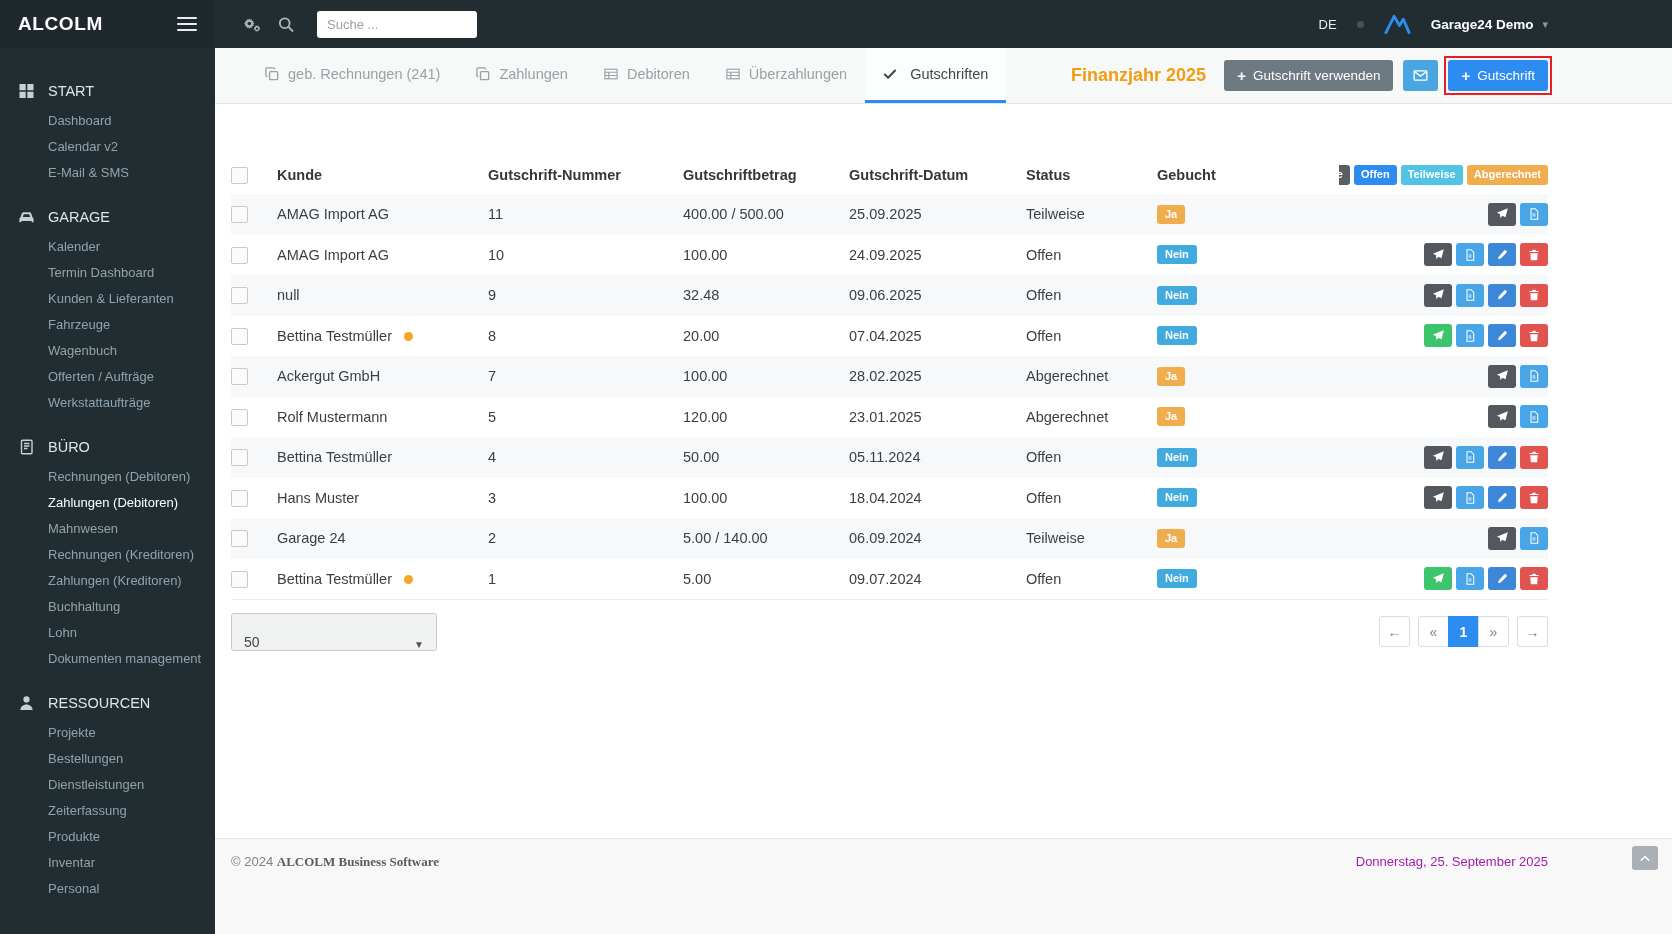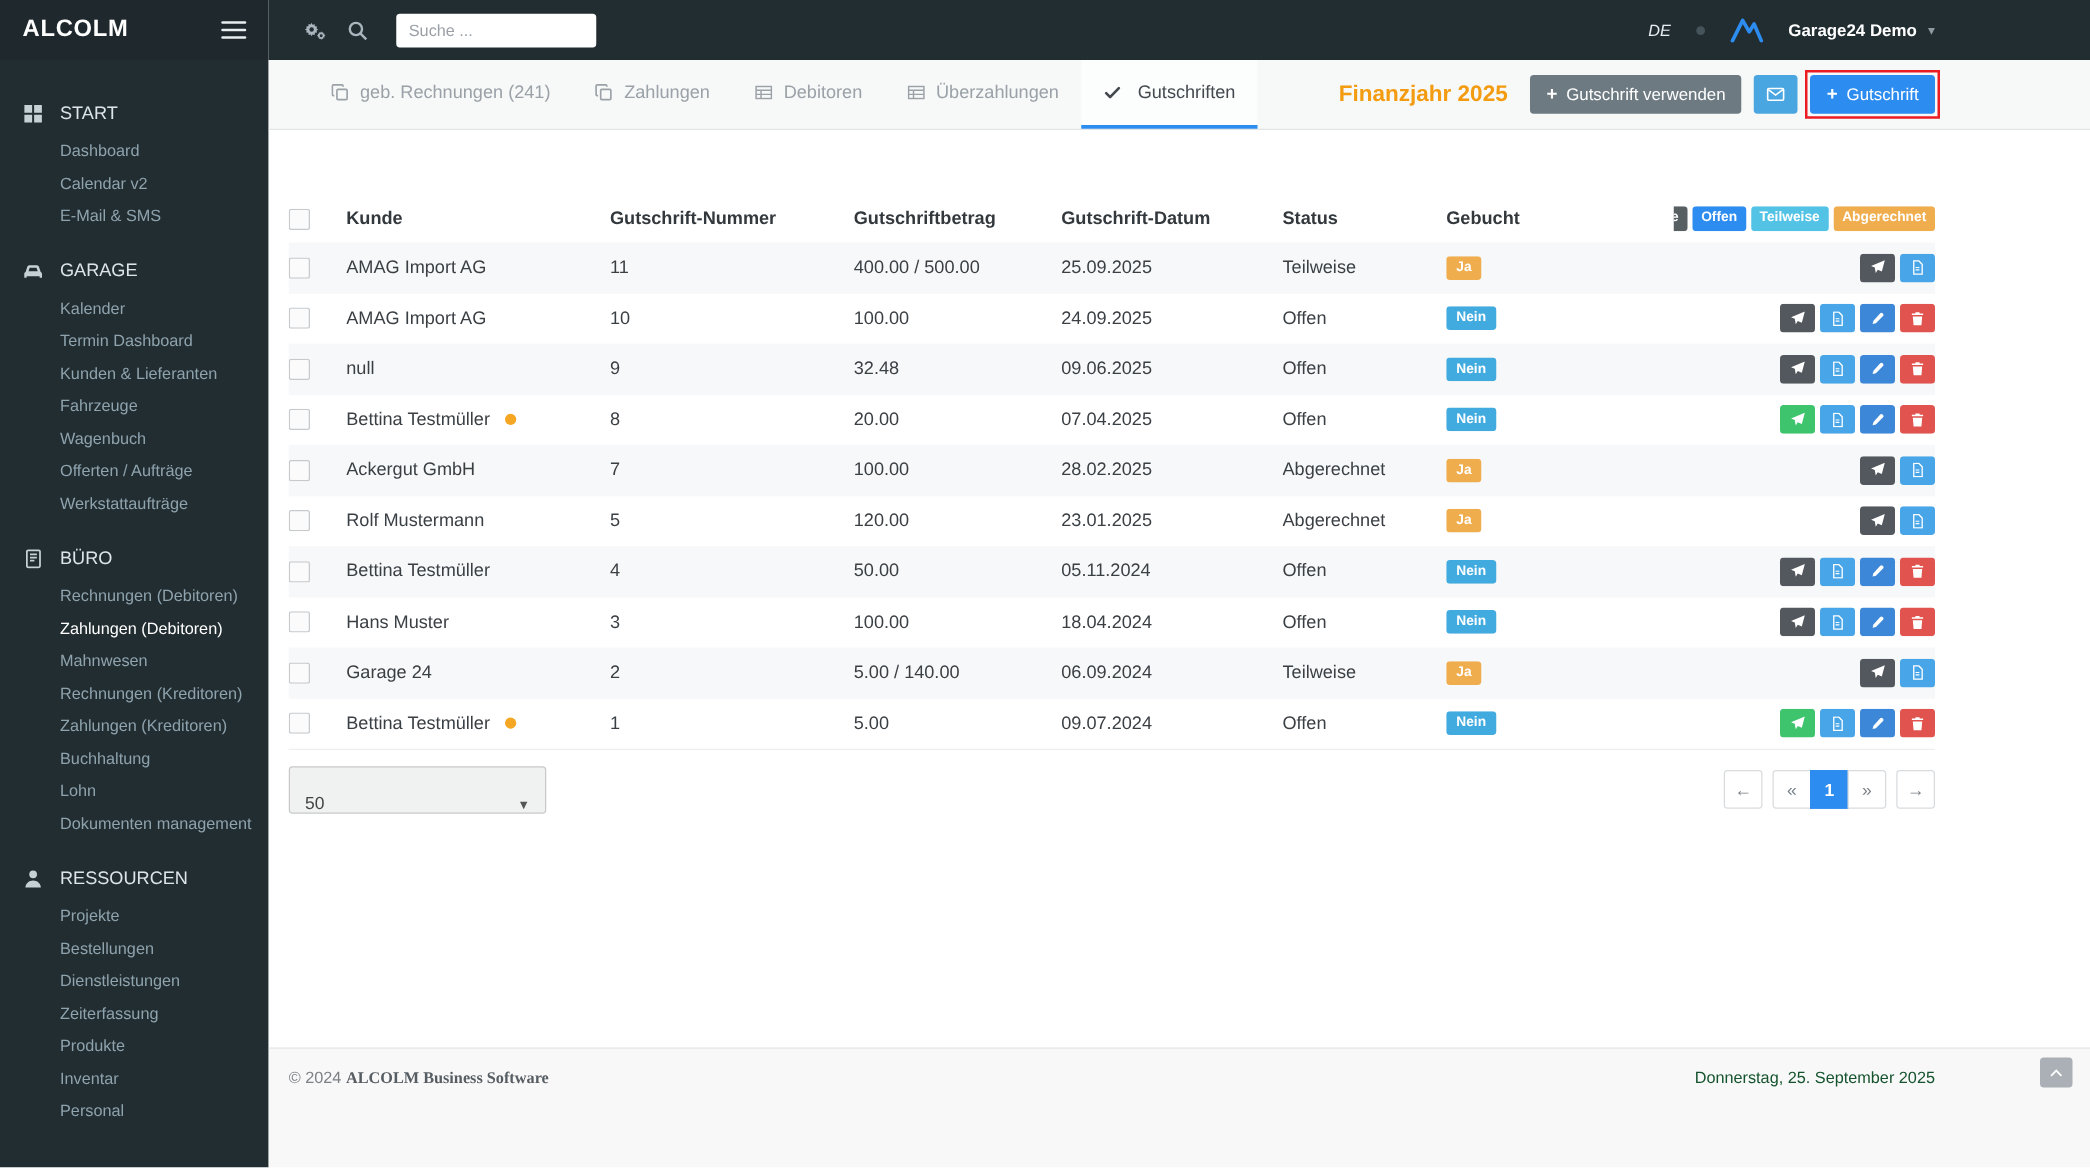--- a/index.html
+++ b/index.html
@@ -25,21 +25,21 @@
   
   .main { flex:1; min-width:0; display:flex; flex-direction:column; height:934px; background:#fff; }
 
   
   .topbar { height:48px; background:#222d32; display:flex; align-items:center; padding:0 124px 0 28px; gap:16px; flex:none; }
   .top-icon { color:#a9b6bd; cursor:pointer; }
   .top-icon svg { width:18px; height:17px; }
   .search-input { width:160px; height:27px; border:none; border-radius:3px; padding:0 10px; font-size:13px; font-family:inherit; color:#333; background:#fff; margin-left:6px; outline:none; }
   .search-input::placeholder { color:#9aa0a6; }
   .top-right { margin-left:auto; display:flex; align-items:center; gap:20px; }
-  .lang { color:#e9eef1; font-size:13px; cursor:pointer;font-style:italic; }
+  .lang { color:#e9eef1; font-size:13px; cursor:pointer; }
   .notif-dot { width:7px; height:7px; border-radius:50%; background:#46535a; }
   .logo-mark svg { width:27px; height:20px; }
   .account { display:flex; align-items:center; gap:9px; color:#fff; font-size:13.5px; font-weight:700; cursor:pointer; }
   .caret { color:#8d9aa1; font-size:11px; font-weight:400; }
 
   
   .tabsbar { height:56px; background:#f7f8f8; border-bottom:1px solid #e3e6e8; display:flex; align-items:stretch; padding:0 124px 0 32px; flex:none; }
   .tabs { display:flex; }
   .tab { display:flex; align-items:center; gap:9px; padding:16px 18px; color:#9aa1a7; font-size:14.5px; cursor:pointer; border-bottom:3px solid transparent; }
   .tab .tab-ic svg { width:14px; height:14px; }
@@ -85,21 +85,21 @@
   .pgroup { display:flex; }
   .pbtn { min-width:31px; height:31px; border:1px solid #d9dcde; background:#fff; color:#7a8188; display:flex; align-items:center; justify-content:center; font-size:14px; cursor:pointer; border-radius:3px; padding:0 6px; }
   .pgroup .pbtn { border-radius:0; margin-left:-1px; }
   .pgroup .pbtn:first-child { border-radius:3px 0 0 3px; margin-left:0; }
   .pgroup .pbtn:last-child { border-radius:0 3px 3px 0; }
   .pbtn.active { background:#2d8cf0; border-color:#2d8cf0; color:#fff; font-weight:700; }
 
   
   .footer { height:96px; flex:none; background:#f8f8f8; border-top:1px solid #e6e6e6; padding:15px 124px 0 16px; position:relative; font-size:13px; color:#7d8287; display:flex; justify-content:space-between; align-items:flex-start; }
   .footer .brand-bold { font-weight:700; color:#565d63;font-family:Liberation Serif, serif; }
-  .footer-date { color:#14532d; }
+  .footer-date { color:#a21caf; }
   .scroll-top { position:absolute; right:14px; top:7px; width:26px; height:24px; background:#aab0b5; border:none; border-radius:3px; color:#fff; display:flex; align-items:center; justify-content:center; cursor:pointer; }
   .scroll-top svg { width:12px; height:10px; }
 </style>
 </head>
 <body>
 
 <aside class="sidebar">
   <div class="sidebar-header">
     <span class="brand">ALCOLM</span>
     <span class="hamburger">

